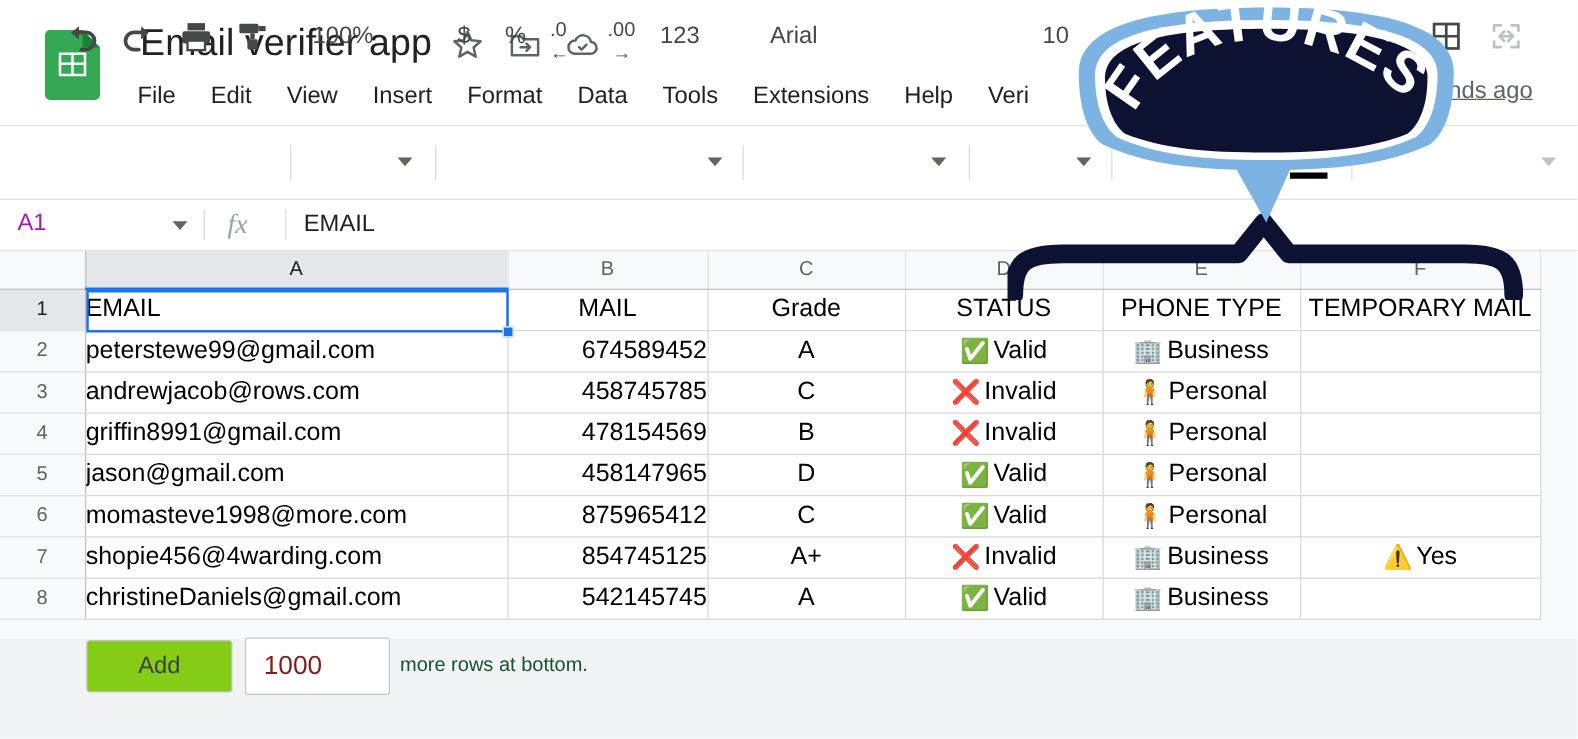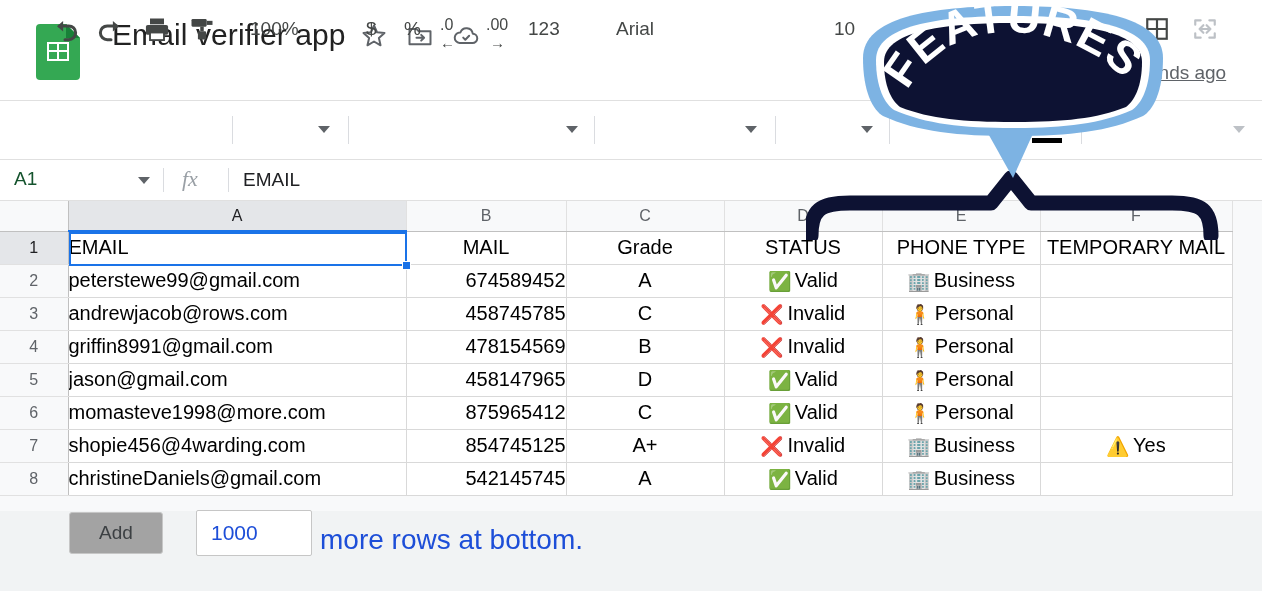--- a/index.html
+++ b/index.html
@@ -44,21 +44,21 @@
 
   
   #toolbar { position:absolute; left:0; top:101px; width:1262px; height:58px; background:#fff; }
   .tb { position:absolute; top:14px; height:30px; display:flex; align-items:center; justify-content:center; color:#444746; }
   .tb-sep { position:absolute; top:116px; width:1px; height:28px; background:#dadce0; }
   .tb-txt { font-size:19px; color:#444746; }
   .tb-caret { width:0;height:0;border-left:6px solid transparent;border-right:6px solid transparent;border-top:7px solid #5f6368; }
 
   
   #formulabar { position:absolute; left:0; top:159px; width:1262px; height:42px; background:#fff; border-top:1px solid #e0e0e0; border-bottom:1px solid #e0e0e0; }
-  #namebox { position:absolute; left:14px; top:168px; width:120px; font-size:19px; color:#14532d; }
+  #namebox { position:absolute; left:14px; top:168px; width:120px; font-size:19px; color:#a21caf; }
   #namebox-caret { position:absolute; left:138px; top:177px; width:0;height:0;border-left:6px solid transparent;border-right:6px solid transparent;border-top:7px solid #5f6368; }
   #fb-sep1 { position:absolute; left:163px; top:168px; width:1px; height:24px; background:#dadce0; }
   #fx-icon { position:absolute; left:182px; top:166px; font-size:22px; color:#9aa0a6; font-family:"Liberation Serif", serif; font-style:italic; }
   #fb-sep2 { position:absolute; left:228px; top:168px; width:1px; height:24px; background:#dadce0; }
   #formula-content { position:absolute; left:243px; top:169px; font-size:19px; color:#202124; }
 
   
   #grid { position:absolute; left:0; top:201px; width:1262px; height:310px; background:#f8f9fa; }
 
   table#sheet { border-collapse:collapse; table-layout:fixed; position:absolute; left:0; top:0; }
@@ -90,31 +90,31 @@
     border:2px solid #1a73e8; pointer-events:none; z-index:5;
   }
   #a1-handle {
     position:absolute; left:402px; top:60px; width:9px; height:9px;
     background:#1a73e8; border:1px solid #fff; z-index:6;
   }
 
   
   #addbar { position:absolute; left:0; top:511px; width:1262px; height:80px; background:#f1f3f4; }
   #add-button {
-    position:absolute; left:69px; top:512px; width:94px; height:42px;
-    background:#a3a3a3; border:1px solid #c6c6c6; border-radius:3px;
+    position:absolute; left:69px; top:512px; width:117px; height:42px;
+    background:#84cc16; border:1px solid #c6c6c6; border-radius:3px;
     font-size:19px; color:#3c4043; font-family:"Liberation Sans", sans-serif; cursor:pointer;
   }
   #rows-input {
     position:absolute; left:196px; top:510px; width:116px; height:46px;
     background:#fff; border:1px solid #c6c6c6; border-radius:2px;
-    font-size:21px; color:#1d4ed8; padding-left:14px;
+    font-size:21px; color:#7f1d1d; padding-left:14px;
     font-family:"Liberation Sans", sans-serif;
   }
-  #addbar-text { position:absolute; left:320px; top:524px; font-size:28px; color:#1d4ed8; }
+  #addbar-text { position:absolute; left:320px; top:524px; font-size:16px; color:#14532d; }
 
   
   #callout { position:absolute; left:808px; top:0px; width:420px; height:240px; z-index:40; pointer-events:none; }
   #brace   { position:absolute; left:806px; top:170px; width:420px; height:70px; z-index:39; pointer-events:none; }
 </style>
 </head>
 <body>
 
 <div id="titlebar">
 
@@ -137,20 +137,32 @@
   <svg class="title-icon" id="move-icon" viewBox="0 0 24 24">
     <path d="M3 6h6l2 2h10v11H3z" fill="none" stroke="#5f6368" stroke-width="1.7" stroke-linejoin="round"></path>
     <path d="M9 13.5h6M13 11l2.5 2.5L13 16" fill="none" stroke="#5f6368" stroke-width="1.7" stroke-linecap="round" stroke-linejoin="round"></path>
   </svg>
 
   <svg class="title-icon" id="cloud-icon" viewBox="0 0 24 24">
     <path d="M6.5 18h11a4 4 0 0 0 .3-8 5.5 5.5 0 0 0-10.6-1A3.8 3.8 0 0 0 6.5 18z" fill="none" stroke="#5f6368" stroke-width="1.7" stroke-linejoin="round"></path>
     <path d="M9.6 13.4l1.8 1.8 3.3-3.4" fill="none" stroke="#5f6368" stroke-width="1.7" stroke-linecap="round" stroke-linejoin="round"></path>
   </svg>
 
+  <div id="menubar">
+    <div class="menu-item">File</div>
+    <div class="menu-item">Edit</div>
+    <div class="menu-item">View</div>
+    <div class="menu-item">Insert</div>
+    <div class="menu-item">Format</div>
+    <div class="menu-item">Data</div>
+    <div class="menu-item">Tools</div>
+    <div class="menu-item">Extensions</div>
+    <div class="menu-item">Help</div>
+    <div class="menu-item">Veri</div>
+  </div>
 
   <div id="last-edit">onds ago</div>
 </div>
 <div id="titlebar-sep"></div>
 
 <div id="toolbar"></div>
 
 <svg class="tb" style="left:50px;width:30px;" viewBox="0 0 24 24">
   <path d="M7.5 9.5H15a5.5 5.5 0 0 1 0 11h-3" fill="none" stroke="#444746" stroke-width="2.4" stroke-linecap="round"></path>
   <path d="M10.5 5.6L5.6 9.8l4.9 4.2z" fill="#444746"></path>

